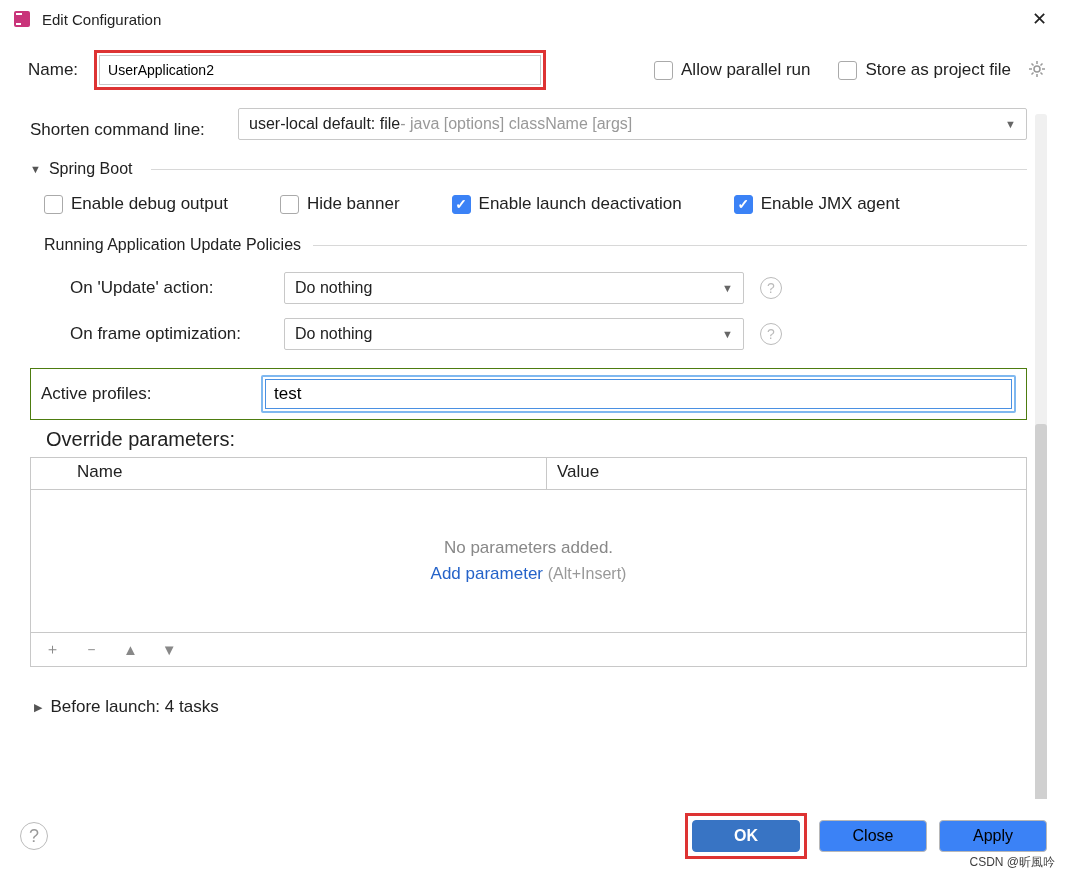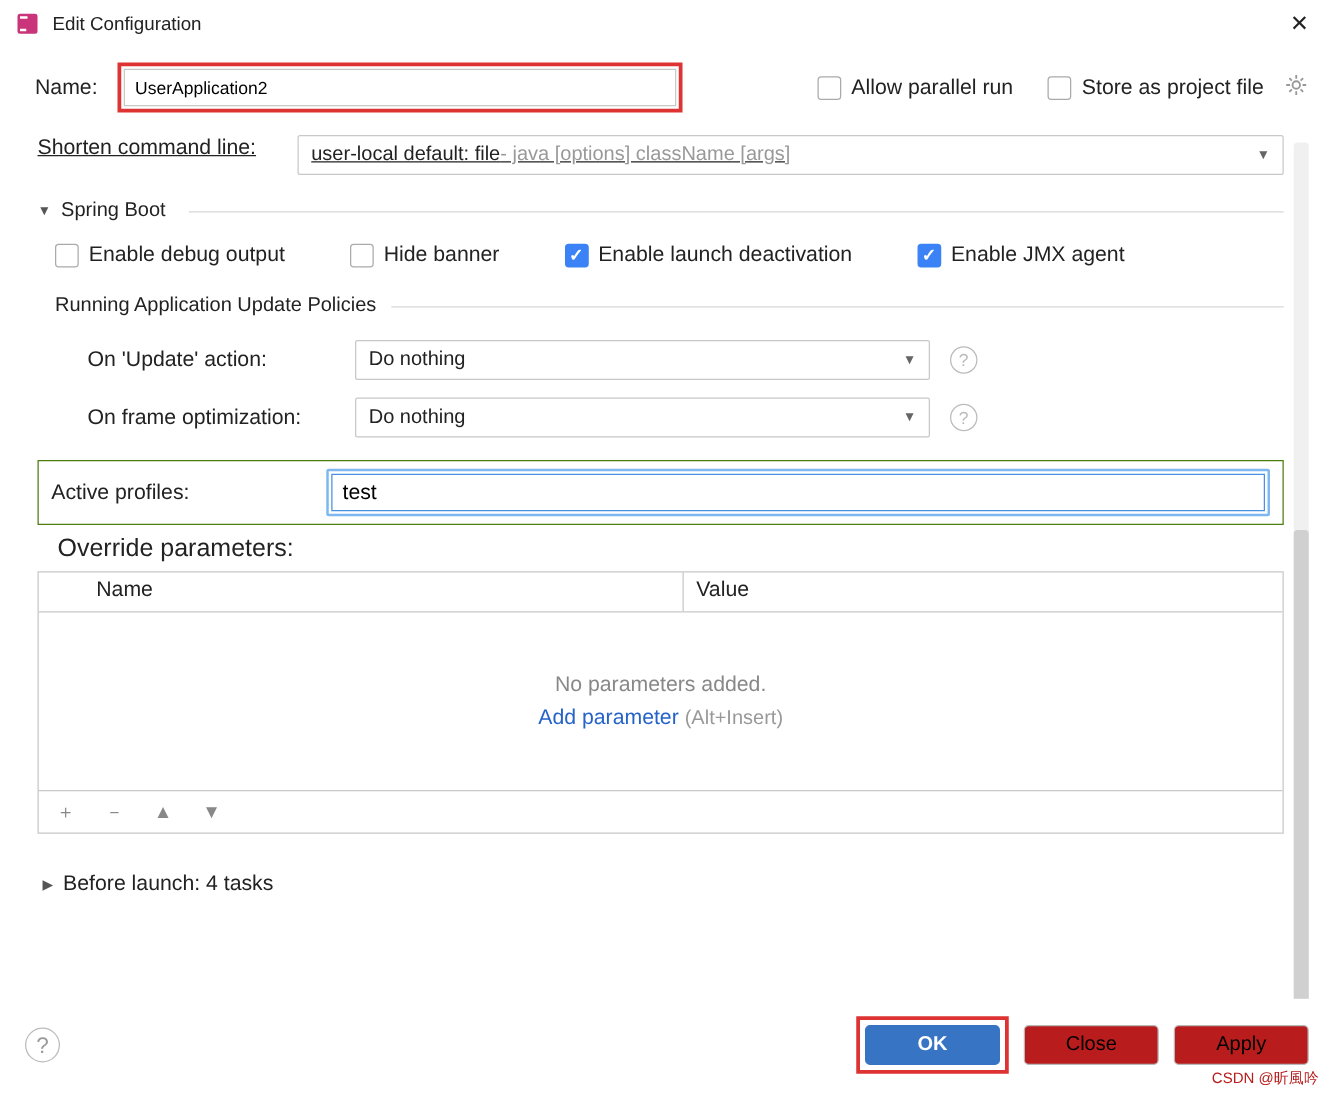--- a/index.html
+++ b/index.html
@@ -15,21 +15,21 @@
 .nameinput { border: 1px solid #c8c8c8; height: 30px; width: 442px; padding: 2px 8px; font-size: 14px; }
 .toprow .spacer { flex: 1; }
 .chk { display: flex; align-items: center; gap: 8px; font-size: 17px; }
 .chkbox { width: 19px; height: 19px; border: 1px solid #aaa; border-radius: 3px; background: #fff; display: flex; align-items: center; justify-content: center; }
 .chkbox.checked { background: #3b82f6; border-color: #3b82f6; color: #fff; font-size: 14px; font-weight: bold; }
 .gear { color: #888; margin-left: 6px; }
 .body { padding: 0 20px 0 30px; flex: 1; display: flex; gap: 8px; overflow: hidden; }
 .maincol { flex: 1; }
 .scrolltrack { width: 12px; background: #f0f0f0; border-radius: 3px; position: relative; margin-top: 6px; height: 690px; }
 .scrollthumb { position: absolute; left: 0; right: 0; top: 310px; height: 380px; background: #d0d0d0; border-radius: 3px; }
-.row { display: flex; align-items: flex-start; gap: 10px; margin-bottom: 14px; text-decoration: underline; }
+.row { display: flex; align-items: flex-end; gap: 10px; margin-bottom: 14px; }
 .formlabel { width: 198px; font-size: 17px; }
 .dropdown { flex: 1; border: 1px solid #c8c8c8; height: 32px; display: flex; align-items: center; padding: 0 10px; font-size: 16px; position: relative; border-radius: 2px; }
 .dropdown .arrow { position: absolute; right: 10px; color: #666; font-size: 11px; }
 .grey { color: #999; }
 .section { margin-top: 20px; }
 .sechead { display: flex; align-items: center; gap: 8px; font-size: 16px; margin-bottom: 16px; }
 .sechead .tw { font-size: 11px; color: #555; }
 .sechead .line { flex: 1; height: 1px; background: #d8d8d8; margin-left: 10px; }
 .chkrow { display: flex; gap: 52px; padding-left: 14px; margin-bottom: 22px; }
 .subhead { font-size: 16px; padding-left: 14px; display: flex; align-items: center; margin-bottom: 18px; }
@@ -53,23 +53,23 @@
 .addlink { color: #2563c9; cursor: pointer; }
 .addhint { color: #999; font-size: 16px; }
 .tfoot { border-top: 1px solid #c8c8c8; height: 34px; display: flex; align-items: center; gap: 24px; padding: 0 14px; color: #888; }
 .tfoot span { cursor: pointer; font-size: 15px; }
 .before { display: flex; align-items: center; gap: 8px; font-size: 17px; margin: 30px 0 0 4px; }
 .before .tw { font-size: 11px; color: #555; }
 .footer { display: flex; align-items: center; padding: 14px 20px 18px 20px; gap: 12px; }
 .footer .fhelp { width: 28px; height: 28px; border: 1.5px solid #bbb; border-radius: 50%; display: flex; align-items: center; justify-content: center; color: #999; font-size: 18px; }
 .footer .spacer { flex: 1; }
 .okwrap { border: 3px solid #d33; padding: 4px; }
-.btn { height: 32px; min-width: 108px; border: 1px solid #b8b8b8; background: #b91c1c; border-radius: 4px; font-size: 16px; cursor: pointer; padding: 0 18px; }
+.btn { height: 32px; min-width: 108px; border: 1px solid #b8b8b8; background: #3b82f6; border-radius: 4px; font-size: 16px; cursor: pointer; padding: 0 18px; }
 .btn.primary { background: #3874c4; color: #fff; border-color: #3874c4; font-weight: 600; }
-.watermark { position: absolute; right: 12px; bottom: 6px; font-size: 12px; color: #b91c1c; }
+.watermark { position: absolute; right: 12px; bottom: 6px; font-size: 12px; color: #404040; }
 </style>
 </head>
 <body>
 
 <div class="window">
 
   <div class="titlebar">
     <span class="icon">
       <svg viewBox="0 0 20 20" width="20" height="20">
           <rect x="2" y="2" width="16" height="16" rx="2" fill="#c9347a"></rect>

